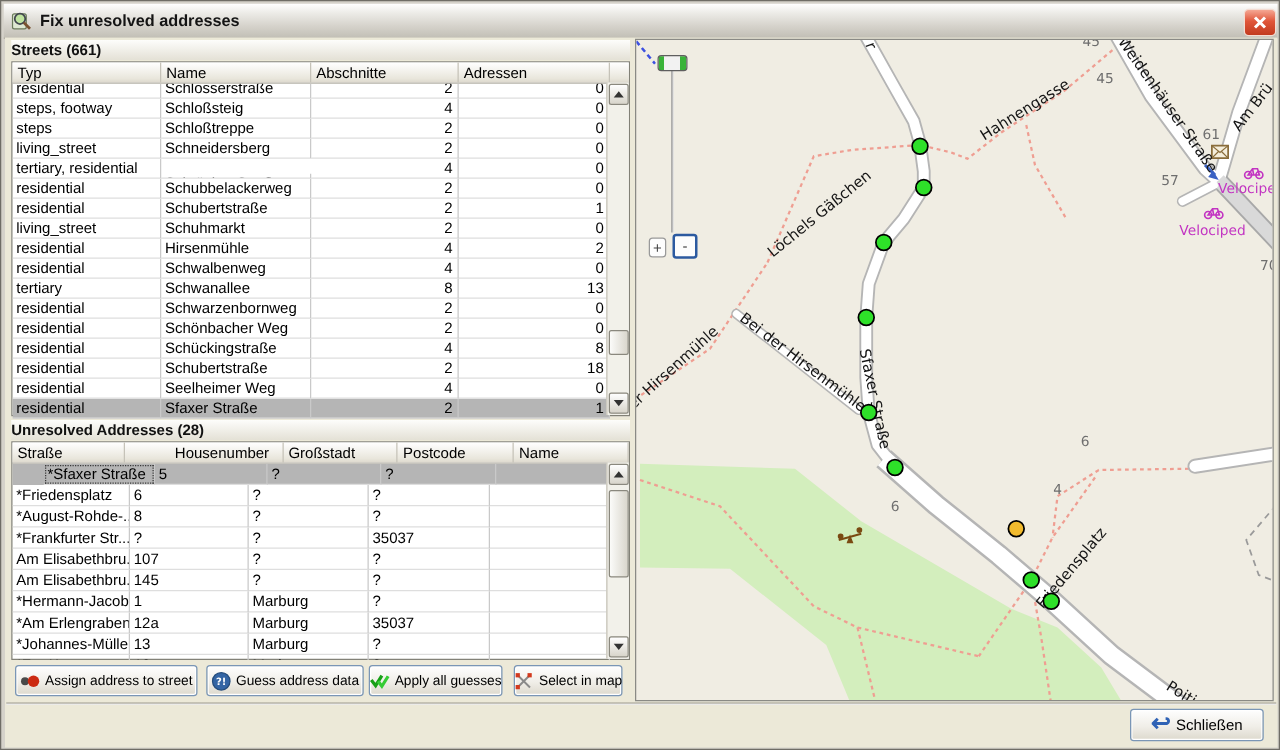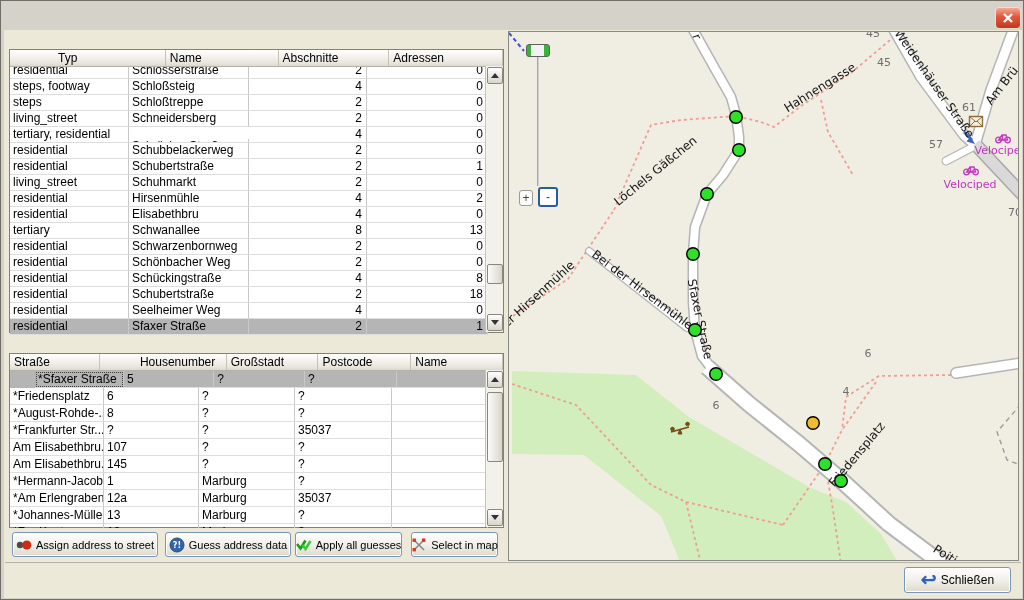--- a/index.html
+++ b/index.html
@@ -63,33 +63,42 @@
   .groove{position:absolute;left:4px;top:561px;width:1016px;height:2px;
     background:linear-gradient(180deg,#9d9a8e,#ffffff);}
   .footer-btn{position:absolute;left:903px;top:566px;width:107px;height:26px;font-size:12px;}
   .footer-btn .uarr{font-size:19px;color:#2f62b5;font-weight:bold;line-height:14px;}
 </style>
 </head>
 <body>
 
 <div id="root">
 
+  <div class="titlebar">
+    <svg class="title-icon" viewBox="0 0 17 17">
+      <rect x="1" y="3" width="11" height="12" rx="1.5" fill="#dfe8d2" stroke="#6a7a5a"></rect>
+      <circle cx="7" cy="7" r="4.2" fill="#bfe49f" stroke="#43484f" stroke-width="1.4"></circle>
+      <line x1="10" y1="10" x2="15" y2="15" stroke="#7a5230" stroke-width="2.2"></line>
+    </svg>
+    <span class="title-text">Fix unresolved addresses</span>
+  </div>
   <div class="close-btn">
     <svg width="12" height="12" viewBox="0 0 12 12">
       <line x1="2" y1="2" x2="10" y2="10" stroke="#fff" stroke-width="2.4"></line>
       <line x1="10" y1="2" x2="2" y2="10" stroke="#fff" stroke-width="2.4"></line>
     </svg>
   </div>
 
   <div class="content"></div>
 
+  <div class="panel-title" style="top:31px;">Streets (661)</div>
 
   <div class="tbl" style="top:48px;height:284px;">
     <div class="thead" id="streets-head">
-        <div class="th" style="width: 119px; margin-left: 44px;">Typ</div>
+        <div class="th" style="width: 119px;">Typ</div>
         <div class="th" style="width: 120px;">Name</div>
         <div class="th" style="width: 118px;">Abschnitte</div>
         <div class="th" style="width: 121px;">Adressen</div>
       </div>
     <div class="tbody" id="streets-body" style="height:268px;">
         <div class="trow" style="margin-top: -4px;">
           <div class="td" style="width: 119px;">residential</div>
           <div class="td" style="width: 120px;">Schlosserstraße</div>
           <div class="td num" style="width: 118px;">2</div>
           <div class="td num" style="width: 121px;">0</div>
@@ -137,21 +146,21 @@
           <div class="td num" style="width: 121px;">0</div>
         </div>
         <div class="trow">
           <div class="td" style="width: 119px;">residential</div>
           <div class="td" style="width: 120px;">Hirsenmühle</div>
           <div class="td num" style="width: 118px;">4</div>
           <div class="td num" style="width: 121px;">2</div>
         </div>
         <div class="trow">
           <div class="td" style="width: 119px;">residential</div>
-          <div class="td" style="width: 120px;">Elisabethbru</div>
+          <div class="td" style="width: 120px;">Schwalbenweg</div>
           <div class="td num" style="width: 118px;">4</div>
           <div class="td num" style="width: 121px;">0</div>
         </div>
         <div class="trow">
           <div class="td" style="width: 119px;">tertiary</div>
           <div class="td" style="width: 120px;">Schwanallee</div>
           <div class="td num" style="width: 118px;">8</div>
           <div class="td num" style="width: 121px;">13</div>
         </div>
         <div class="trow">
@@ -195,20 +204,21 @@
       <div class="sbtn" style="top:1px;">
           <div class="arr up"></div>
         </div>
       <div class="thumb" style="top:198px;height:18px;"></div>
       <div class="sbtn" style="bottom:1px;">
           <div class="arr dn"></div>
         </div>
     </div>
   </div>
 
+  <div class="panel-title" style="top:335px;">Unresolved Addresses (28)</div>
 
   <div class="tbl" style="top:352px;height:175px;">
     <div class="thead" id="addr-head">
         <div class="th" style="width: 94px;">Straße</div>
         <div class="th" style="width: 95px; margin-left: 36px;">Housenumber</div>
         <div class="th" style="width: 96px;">Großstadt</div>
         <div class="th" style="width: 97px;">Postcode</div>
         <div class="th" style="width: 96px;">Name</div>
       </div>
     <div class="tbody" id="addr-body" style="height:157px;">

